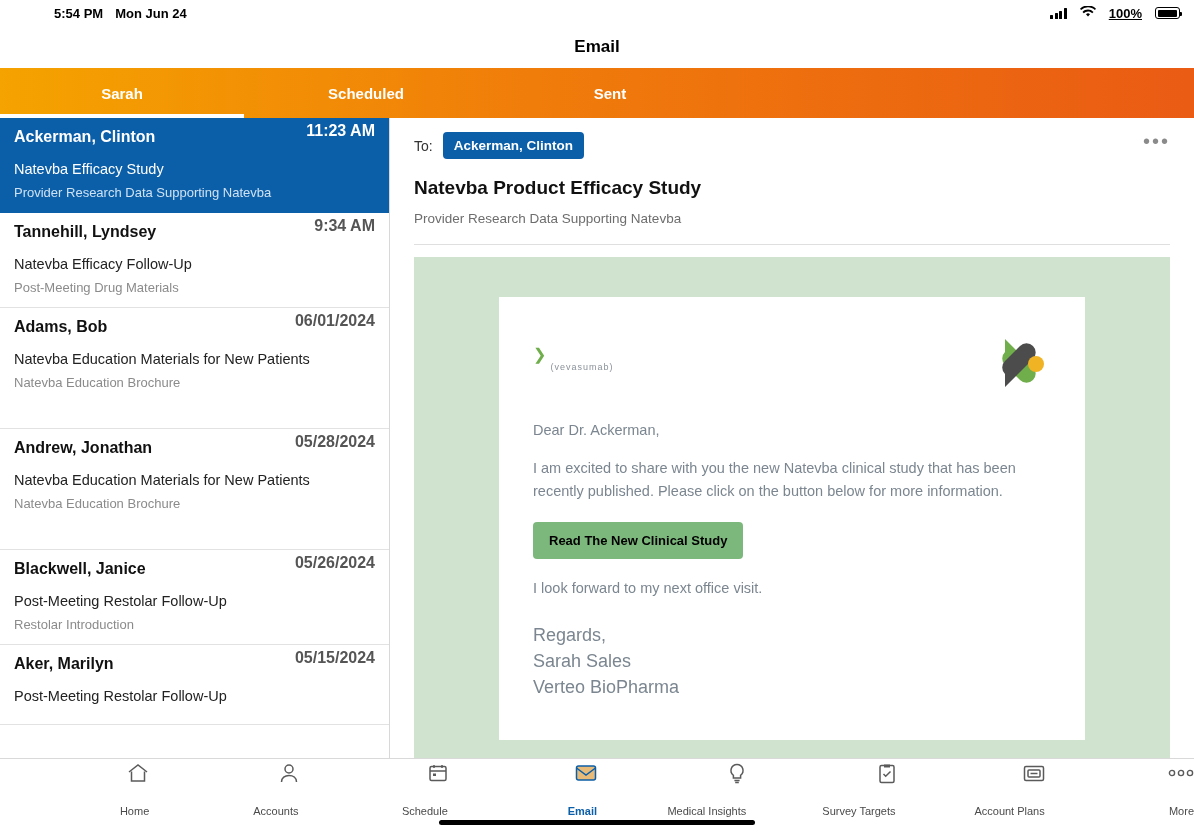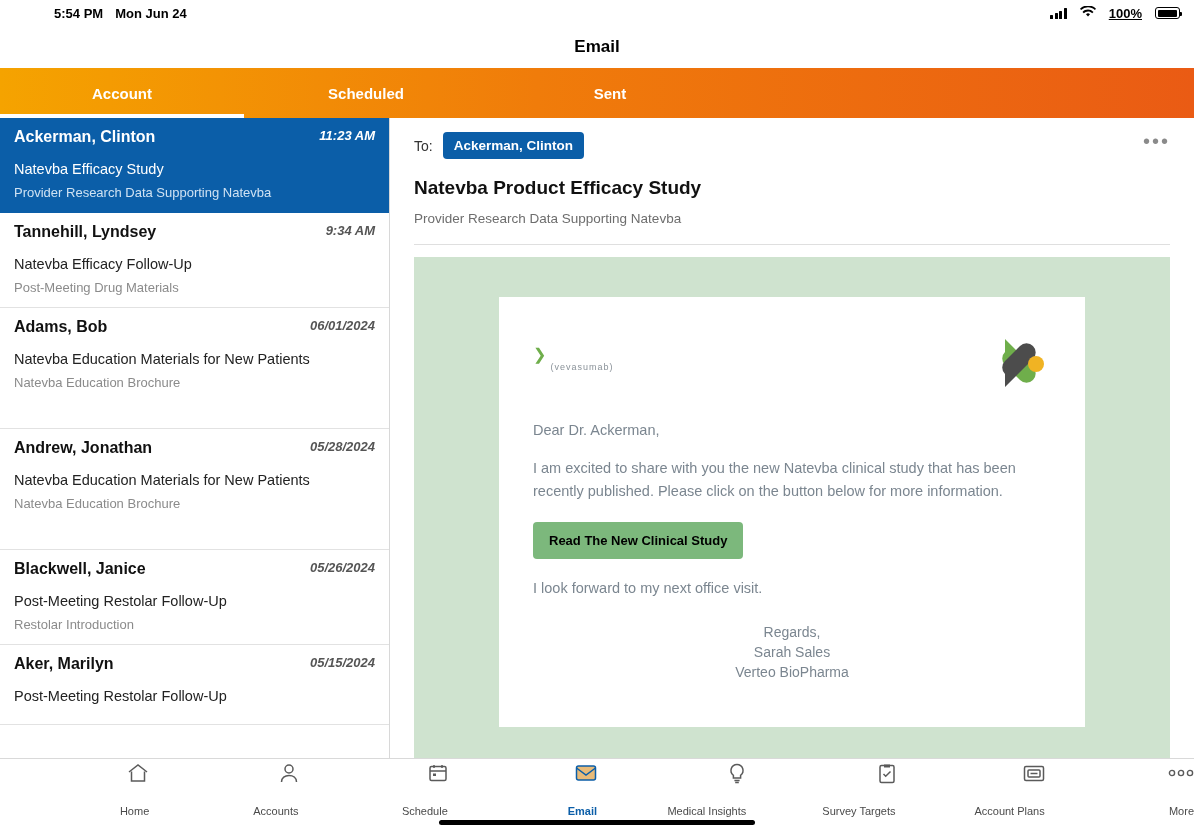--- a/index.html
+++ b/index.html
@@ -53,22 +53,22 @@
   .body { flex: 1 1 auto; display: flex; min-height: 0; }
 
   
   .list { width: 390px; flex: 0 0 390px; background: #fff; border-right: 1px solid #d8d8d8; overflow: hidden; }
   .mail-item {
     position: relative; padding: 10px 14px 12px 14px;
     border-bottom: 1px solid #e2e2e2;
   }
   .mail-item.selected { background: #0b5ea8; border-bottom: 1px solid #0b5ea8; }
   .mail-item .time {
-    position: absolute; right: 14px; top: 10px;
-    font-size: 13px; font-weight: bold; color: #555; font-style: italic;
+    position: absolute; right: 14px; top: 4px;
+    font-size: 16px; font-weight: bold; color: #555;
   }
   .mail-item.selected .time { color: #ffffff; }
   .mail-item .name { font-size: 16px; font-weight: bold; color: #111; margin-bottom: 15px; }
   .mail-item.selected .name { color: #ffffff; }
   .mail-item .subject { font-size: 14.5px; color: #222; margin-bottom: 8px; }
   .mail-item.selected .subject { color: #ffffff; }
   .mail-item .preview { font-size: 13px; color: #8b8b8b; }
   .mail-item.selected .preview { color: #cfe2f3; }
   .mail-item.tall { padding-bottom: 38px; }
 
@@ -92,21 +92,21 @@
   .brand-text { font-size: 27px; letter-spacing: 3px; color: #3b4a52; font-family: "DejaVu Sans", sans-serif; }
   .brand-sub { font-size: 9px; color: #8a9299; letter-spacing: 1px; text-align: center; margin-top: 2px;}
   .brand-tick { color: #6fae4b; font-size: 16px; transform: translateY(-10px); }
   .logo-svg { width: 62px; height: 62px; }
   .letter p { font-size: 14.5px; color: #7b8690; line-height: 1.55; margin-bottom: 16px; }
   .letter .greet { margin-top: 18px; }
   .cta {
     display: inline-block; background: #7cb87c; color: #000000; font-size: 13px; font-weight: bold;
     padding: 11px 16px; border-radius: 4px; margin: 4px 0 18px 0;
   }
-  .sig-block { font-size: 14px; color: #7b8690; line-height: 1.45; margin-top: 22px; text-align: center; }
+  .sig-block { font-size: 18px; color: #7b8690; line-height: 1.45; margin-top: 22px; }
 
   
   .bottomnav {
     height: 62px; flex: 0 0 62px; background: #fff; border-top: 1px solid #d9d9d9;
     display: flex; align-items: center;
   }
   .nav-item { flex: 1 1 0; display: flex; flex-direction: column; align-items: flex-end; gap: 21px; }
   .nav-item .nav-ico { height: 22px; display: flex; align-items: center; justify-content: center; color: #5a5a5a; }
   .nav-item .nav-label { font-size: 11px; color: #4a4a4a; }
   .nav-item.active .nav-label { color: #0b5ea8; font-weight: bold; }
@@ -142,21 +142,21 @@
         </span>
     </div>
   </div>
 
   <div class="titlebar">
     <span>Email</span>
   </div>
 
   <div class="tabbar">
     <div class="tab active">
-      <span>Account</span>
+      <span>Sarah</span>
     </div>
     <div class="tab">
       <span>Scheduled</span>
     </div>
     <div class="tab">
       <span>Sent</span>
     </div>
   </div>
 
   <div class="body">

